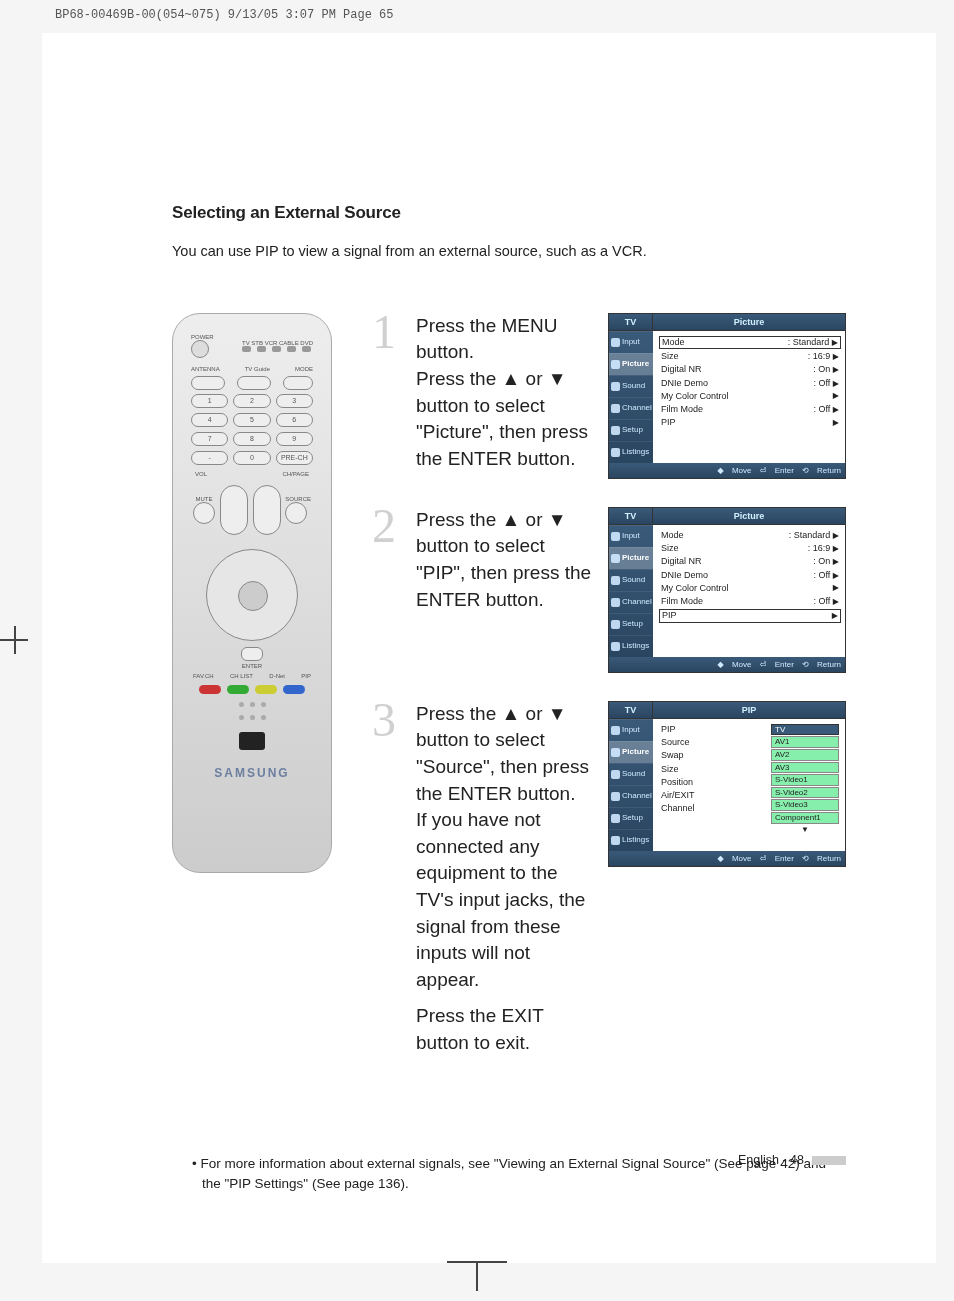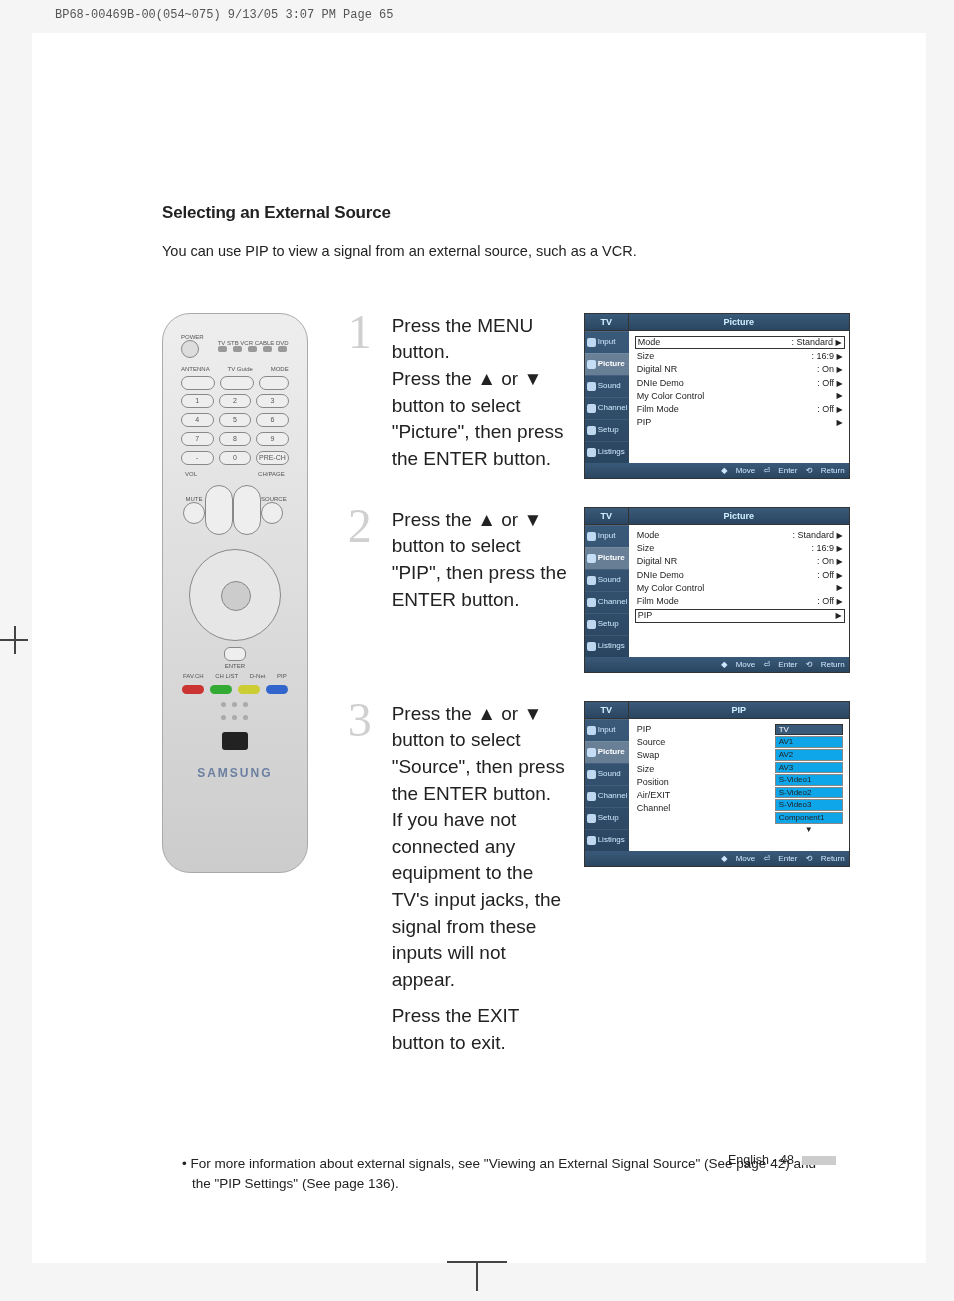--- a/index.html
+++ b/index.html
@@ -1,18 +1,18 @@
 <!DOCTYPE html>
 <html><head>
 <meta charset="utf-8">
 <style>
   * { box-sizing: border-box; margin: 0; padding: 0; }
   body { width: 954px; height: 1301px; background: #f5f5f5; font-family: Arial, Helvetica, sans-serif; color: #222; position: relative; }
   .page-header { position: absolute; top: 8px; left: 55px; font-family: "Courier New", monospace; font-size: 12px; color: #555; }
-  .page { position: absolute; top: 33px; left: 32px; width: 894px; height: 1230px; background: #fff; }
+  .page { position: absolute; top: 33px; left: 42px; width: 894px; height: 1230px; background: #fff; }
   .print-mark-top { position:absolute; top:33px; left:50%; width:2px; height:28px; background:#444; transform:translateX(-1px);}
   .print-mark-top2 { position:absolute; top:61px; left:50%; width:60px; height:2px; background:#444; transform:translateX(-30px);}
   .print-mark-bot { position:absolute; bottom:10px; left:50%; width:2px; height:28px; background:#444; transform:translateX(-1px);}
   .print-mark-bot2 { position:absolute; bottom:38px; left:50%; width:60px; height:2px; background:#444; transform:translateX(-30px);}
   .print-mark-left { position:absolute; top:640px; left:0; }
   .print-mark-left::before{content:"";position:absolute;left:14px;top:-14px;width:2px;height:28px;background:#444;}
   .print-mark-left::after{content:"";position:absolute;left:0;top:-1px;width:28px;height:2px;background:#444;}
   .content { padding: 170px 90px 0 130px; }
   .sect-title { font-weight: bold; font-size: 17px; margin-bottom: 18px; letter-spacing: -0.2px;}
   .intro { font-size: 14.5px; margin-bottom: 50px; line-height: 1.5; }
@@ -45,39 +45,39 @@
   .remote .tvg{width:26px;height:18px;background:#222;margin:12px auto;border-radius:3px;}
   .remote .brand{font-weight:bold;color:#6b7fa0;font-size:12px;letter-spacing:2px;margin-top:16px;}
 
   
   .steps { flex: 1; }
   .step { display:flex; gap: 14px; margin-bottom: 28px; }
   .step-num { font-family: Georgia, 'Times New Roman', serif; font-size: 48px; color: #d0d0d0; font-weight: normal; line-height: 0.8; min-width: 30px; }
   .step-body { flex: 1; display:flex; gap: 16px; }
   .step-text { width: 176px; font-size: 19px; line-height: 1.4; }
   .step-text p { margin-bottom: 10px; }
-  .osd { width: 266px; }
+  .osd { width: 238px; }
 
   
   .osd-box { border: 1px solid #333; font-size: 9px; background:#fff;}
   .osd-title { display:flex; }
   .osd-title .tv { width: 44px; background: linear-gradient(#3a5a7a,#2a4560); color:#d0f0ff; text-align:center; font-weight:bold; padding:3px 0; border-right:1px solid #333; border-bottom:1px solid #333;}
   .osd-title .tit { flex:1; background: linear-gradient(#3a5a7a,#2a4560); color:#d0f0ff; text-align:center; font-weight:bold; padding:3px 0; border-bottom:1px solid #333;}
   .osd-body { display:flex; }
   .osd-side { width: 44px; background: linear-gradient(#3a5a7a,#2a4560); display:flex; flex-direction:column;}
   .osd-side-item{color:#cfe8ff;font-size:8px;padding:6px 2px;display:flex;align-items:center;gap:2px;border-top:1px solid rgba(255,255,255,0.08);line-height:1;}
   .osd-side-item.sel{background:rgba(255,255,255,0.25);color:#fff;font-weight:bold;}
   .si-icon{width:9px;height:9px;display:inline-block;background:#cfe8ff;border-radius:2px;opacity:0.9;flex-shrink:0;}
   .osd-main { flex:1; padding: 4px 6px 4px 8px; background:#fff;}
   .osd-row { display:flex; justify-content:space-between; align-items:center; padding:1px 0; line-height:1.25;}
   .osd-row .arrow{font-size:8px;}
   .osd-row.boxed { border:1px solid #333; padding:0 2px; margin:1px -2px;}
   .osd-foot { background: linear-gradient(#3a5a7a,#2a4560); color:#cfe8ff; font-size:8px; padding:3px 4px; text-align:right;}
   .osd-foot span{margin-left:6px;}
-  .pip-list .chip{display:block;border:1px solid #888;padding:0 3px;margin:1px 0;font-size:8px;background:#0ea5e9;line-height:1.2;}
+  .pip-list .chip{display:block;border:1px solid #888;padding:0 3px;margin:1px 0;font-size:8px;background:#86efac;line-height:1.2;}
   .pip-list .chip.sel{background:#3a5a7a;color:#fff;border-color:#333;}
   .pip-list .arrow-down{text-align:center;font-size:8px;}
   .osd-main.pip{display:flex;gap:12px;}
   .pip-left{flex:1;}
   .pip-right{width:68px;}
 
   .note-block { margin-top: 60px; padding: 0 0 0 20px;}
   .note-title { font-style: italic; font-weight: bold; font-size: 16px; margin-bottom: 4px;}
   .note-body { font-size: 13.5px; line-height: 1.45; padding-left: 10px; text-indent: -10px;}
 

